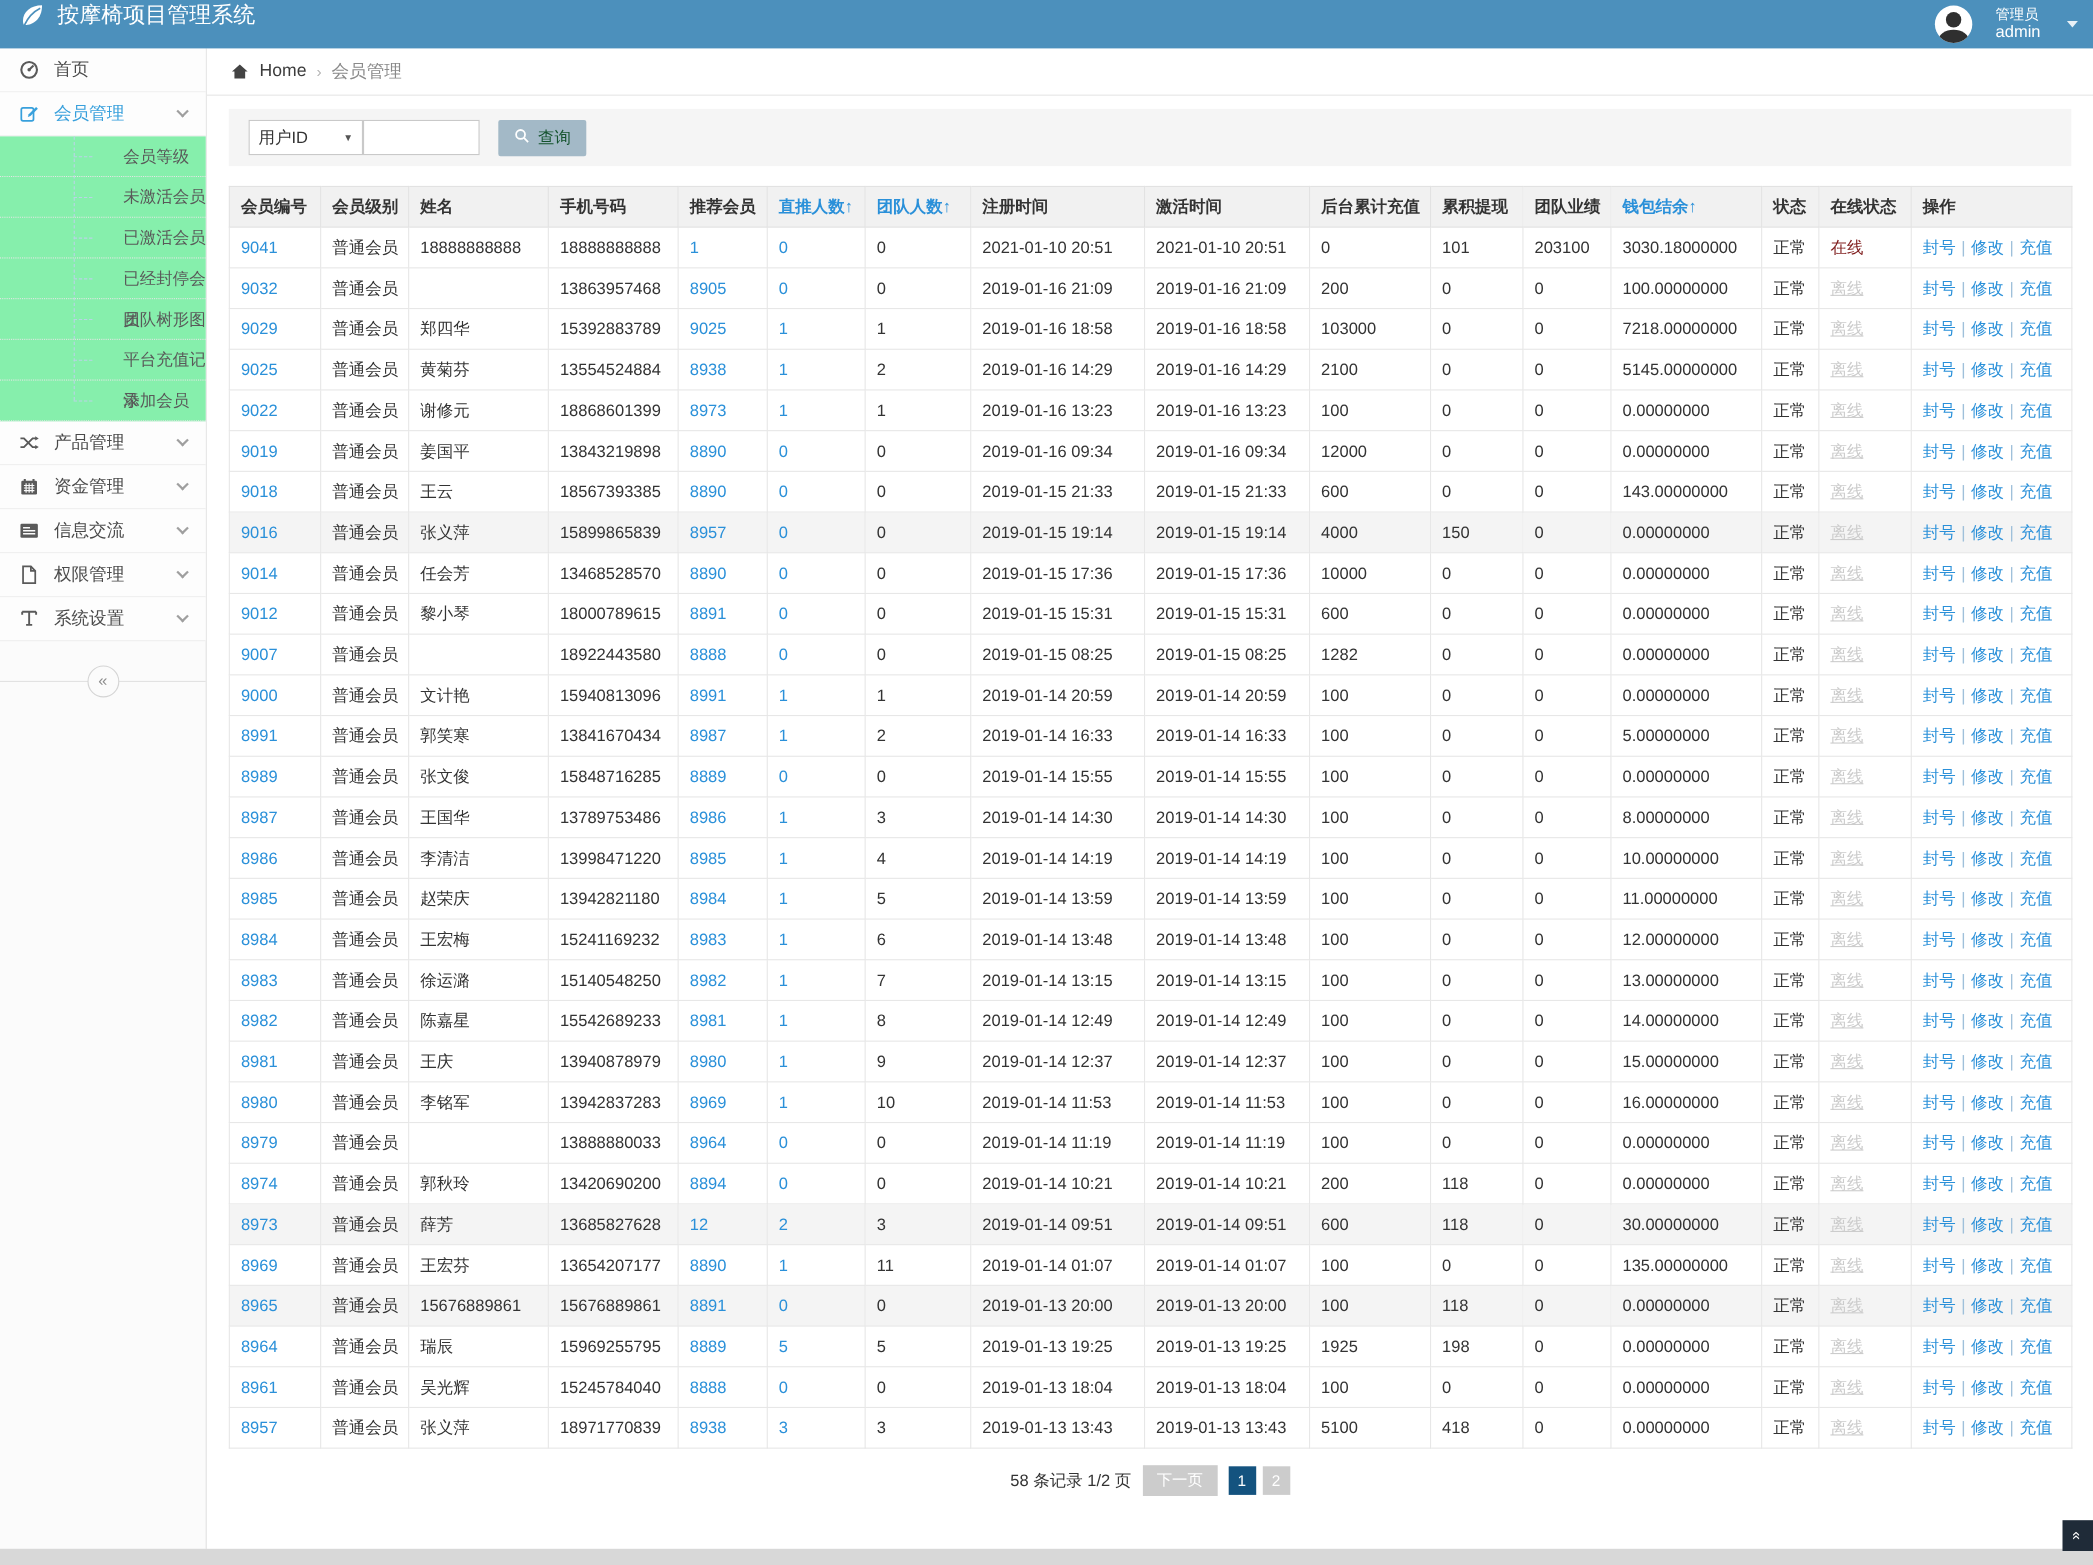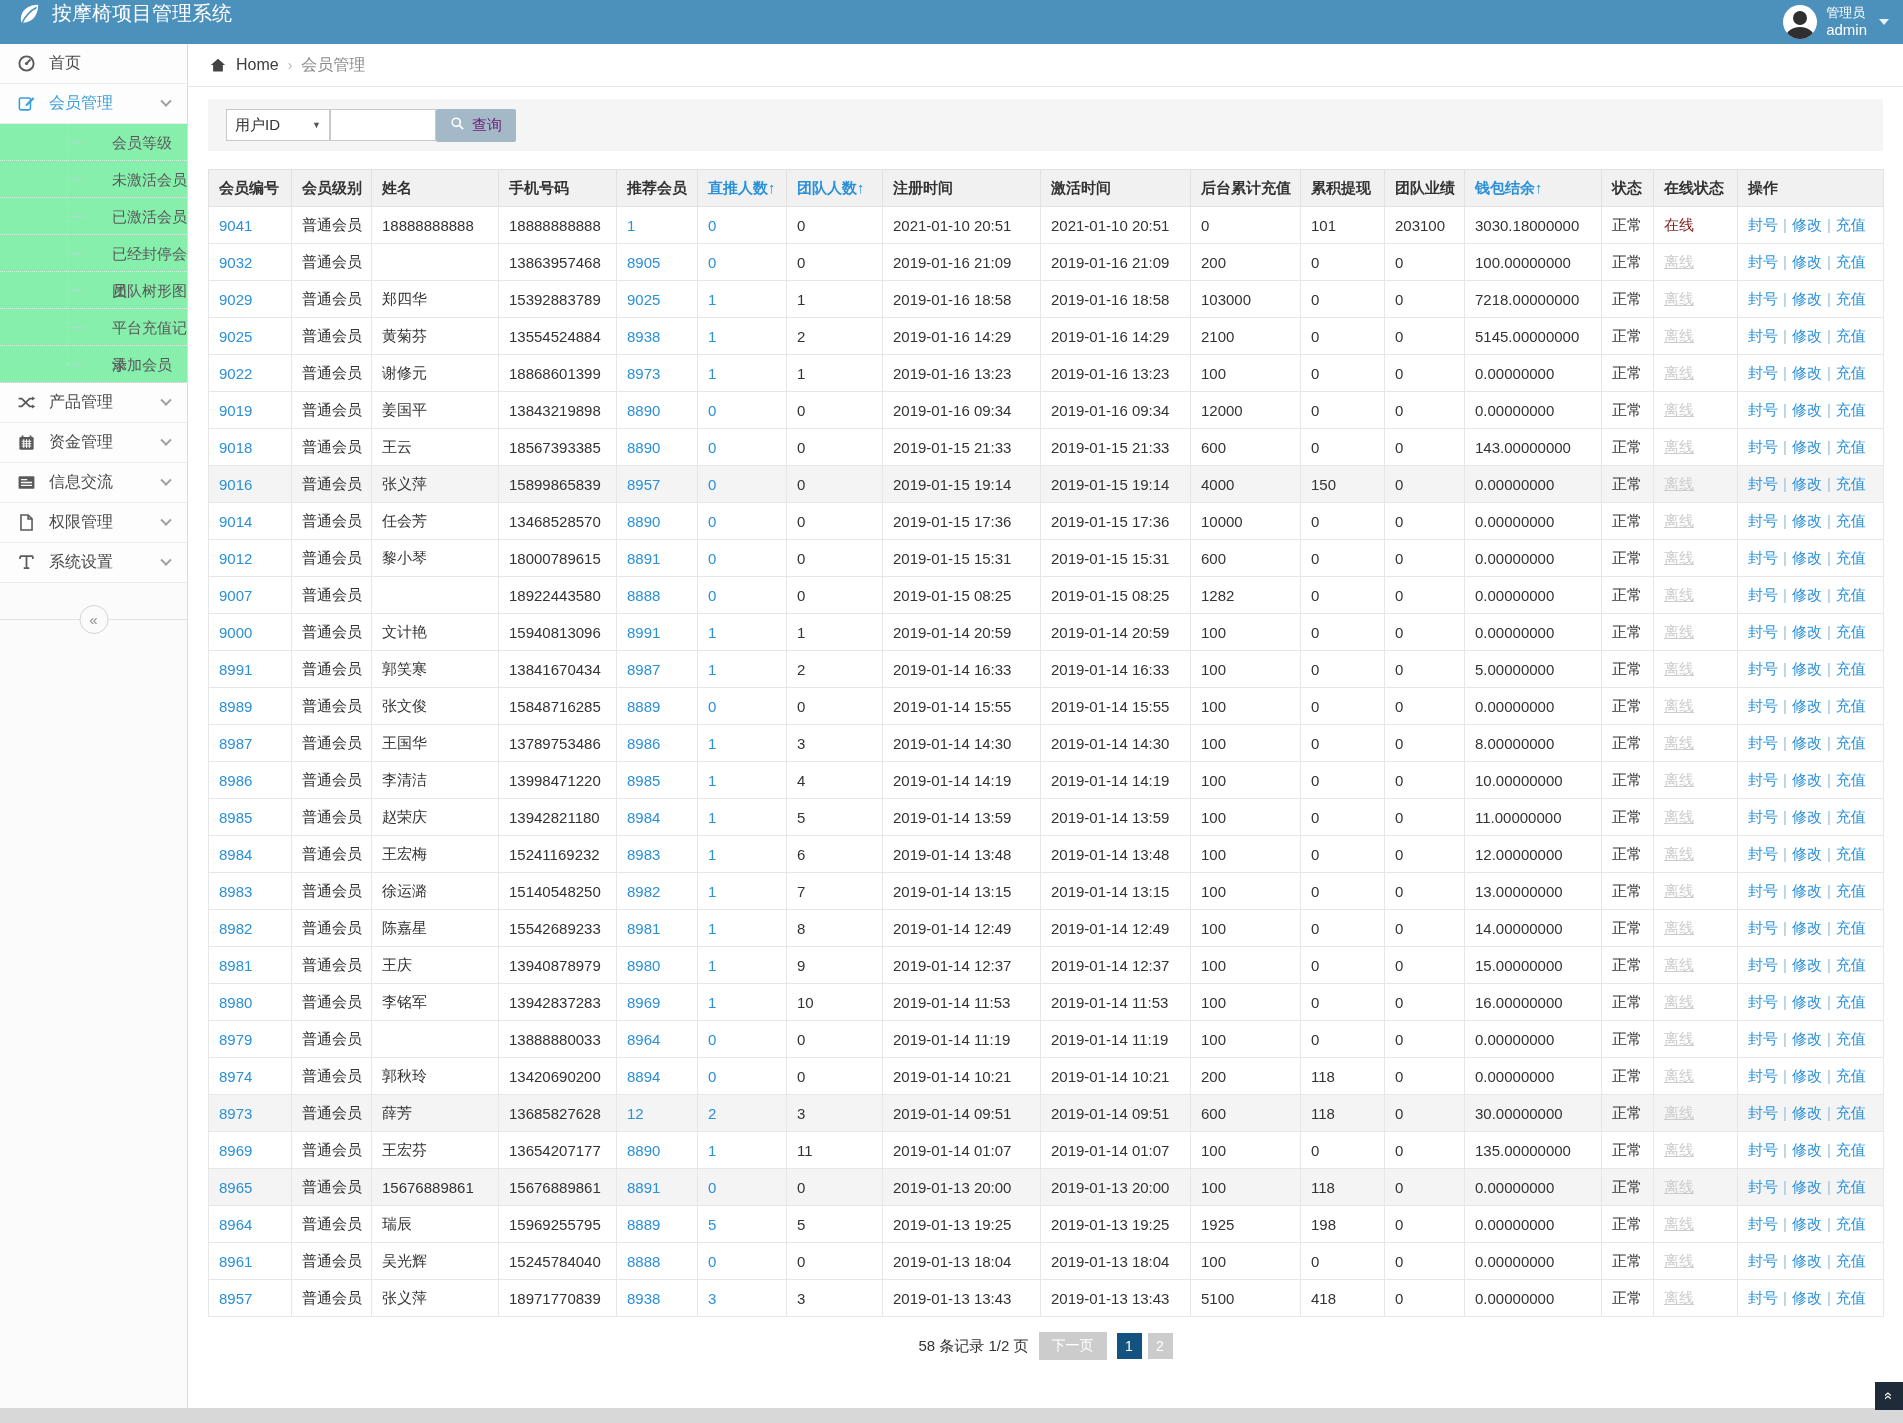--- a/index.html
+++ b/index.html
@@ -6,21 +6,21 @@
   html,body { width:1903px; height:1423px; overflow:hidden; background:#fff;
     font-family:"Liberation Sans","DejaVu Sans",sans-serif; }
   body { position:relative; }
 
   
   .topbar { height:44px; background:#4C90BC; display:flex; align-items:flex-start;
     padding:0 16px; color:#fff; position:relative; }
   .brand { display:flex; align-items:center; gap:10px; font-size:20px; }
   .brand svg { display:block; }
   .userbox { position:absolute; right:14px; top:0; height:44px; display:flex;
-    align-items:center; gap:9px; cursor:pointer; }
+    align-items:center; gap:21px; cursor:pointer; }
   .avatar { width:34px; height:34px; border-radius:50%; background:#fff;
     position:relative; overflow:hidden; }
   .avatar .head { position:absolute; left:10px; top:6px; width:14px; height:14px;
     border-radius:50%; background:#2f2f2f; }
   .avatar .body { position:absolute; left:3px; top:22px; width:28px; height:20px;
     border-radius:50%; background:#2f2f2f; }
   .usertext { display:flex; flex-direction:column; line-height:1.15; }
   .usertext .role { font-size:13px; }
   .usertext .uname { font-size:15px; }
   .caret-down { width:0; height:0; border-left:5px solid transparent;
@@ -66,22 +66,22 @@
 
   .search-panel { margin:12px 20px 0; height:52px; background:#f5f5f5;
     display:flex; align-items:center; padding-left:18px; }
   .fake-select { width:104px; height:32px; background:#fff; border:1px solid #c9c9c9;
     display:flex; align-items:center; justify-content:space-between;
     padding:0 8px; font-size:15px; color:#333; cursor:pointer; }
   .fake-select .sel-caret { font-size:9px; color:#555; }
   .search-input { width:106px; height:32px; border:1px solid #c9c9c9; background:#fff;
     padding:0 6px; font-size:15px; outline:none; }
   .search-btn { height:33px; padding:0 14px; background:#a3b9c7; border:none;
-    color:#701a75; font-size:15px; display:flex; align-items:center; gap:7px;
-    cursor:pointer; border-radius:2px; }
+    color:#14532d; font-size:15px; display:flex; align-items:center; gap:7px;
+    cursor:pointer; border-radius:2px;margin-left:17px; }
 
   
   table { border-collapse:collapse; table-layout:fixed; width:1675px;
     margin:18px 20px 0; }
   th { background:#f1f1f1; height:37px; border:1px solid #e2e2e2; font-size:15px;
     font-weight:bold; color:#333; text-align:left; padding:0 4px 0 10px;
     white-space:nowrap; overflow:hidden; }
   th.sortable { color:#2a90d9; cursor:pointer; }
   td { height:37px; border:1px solid #e7e7e7; font-size:15px; color:#333;
     padding:0 4px 0 10px; white-space:nowrap; overflow:hidden; background:#fff; }

